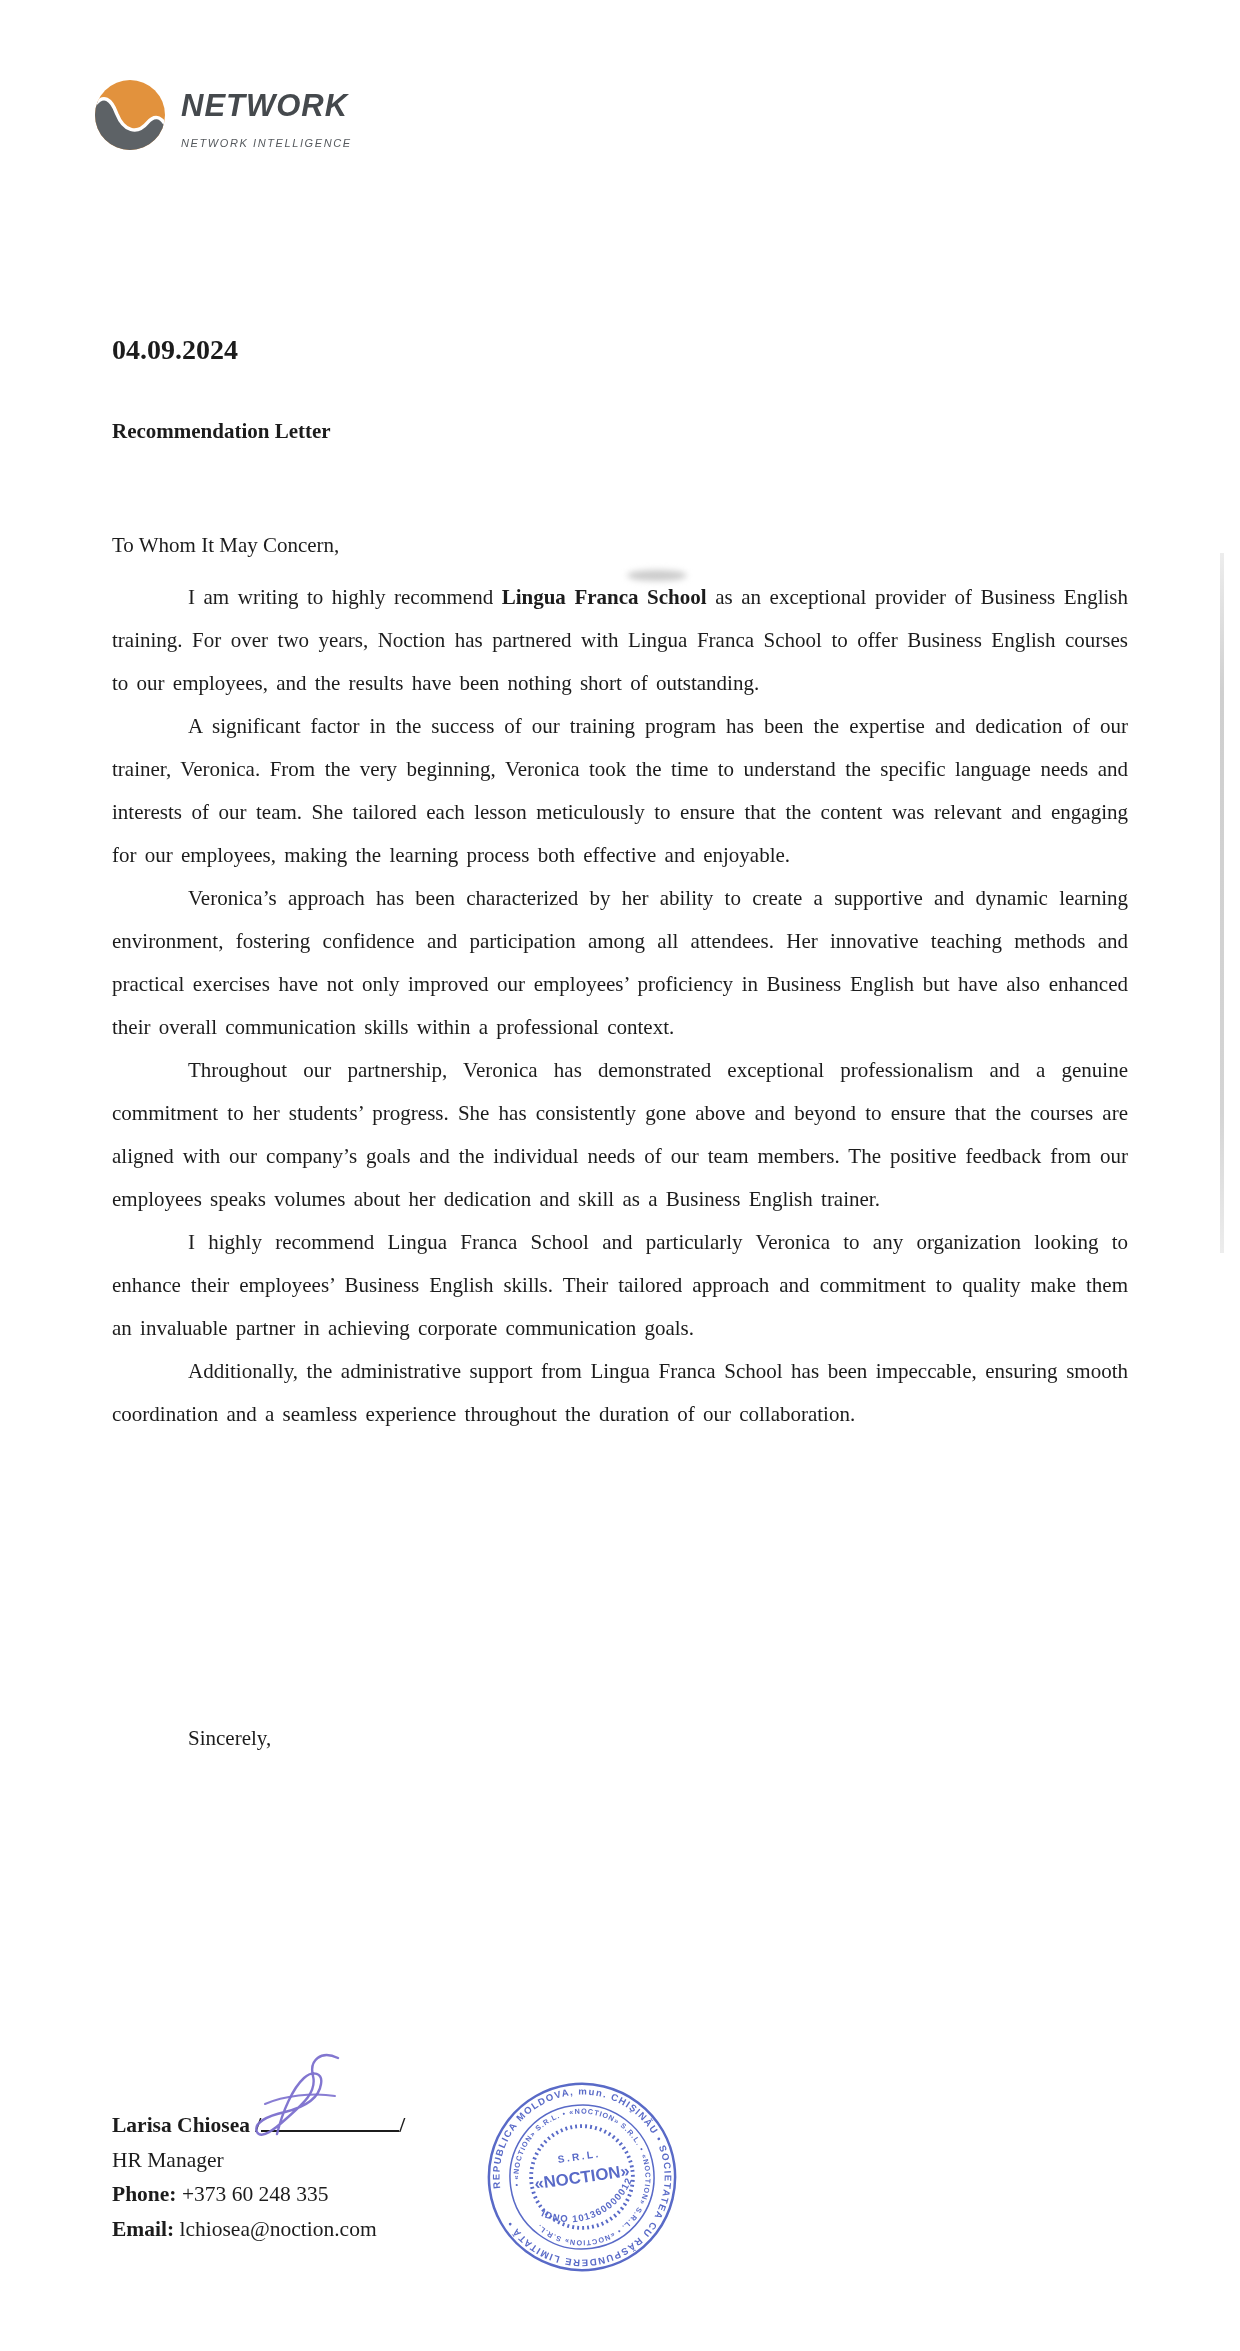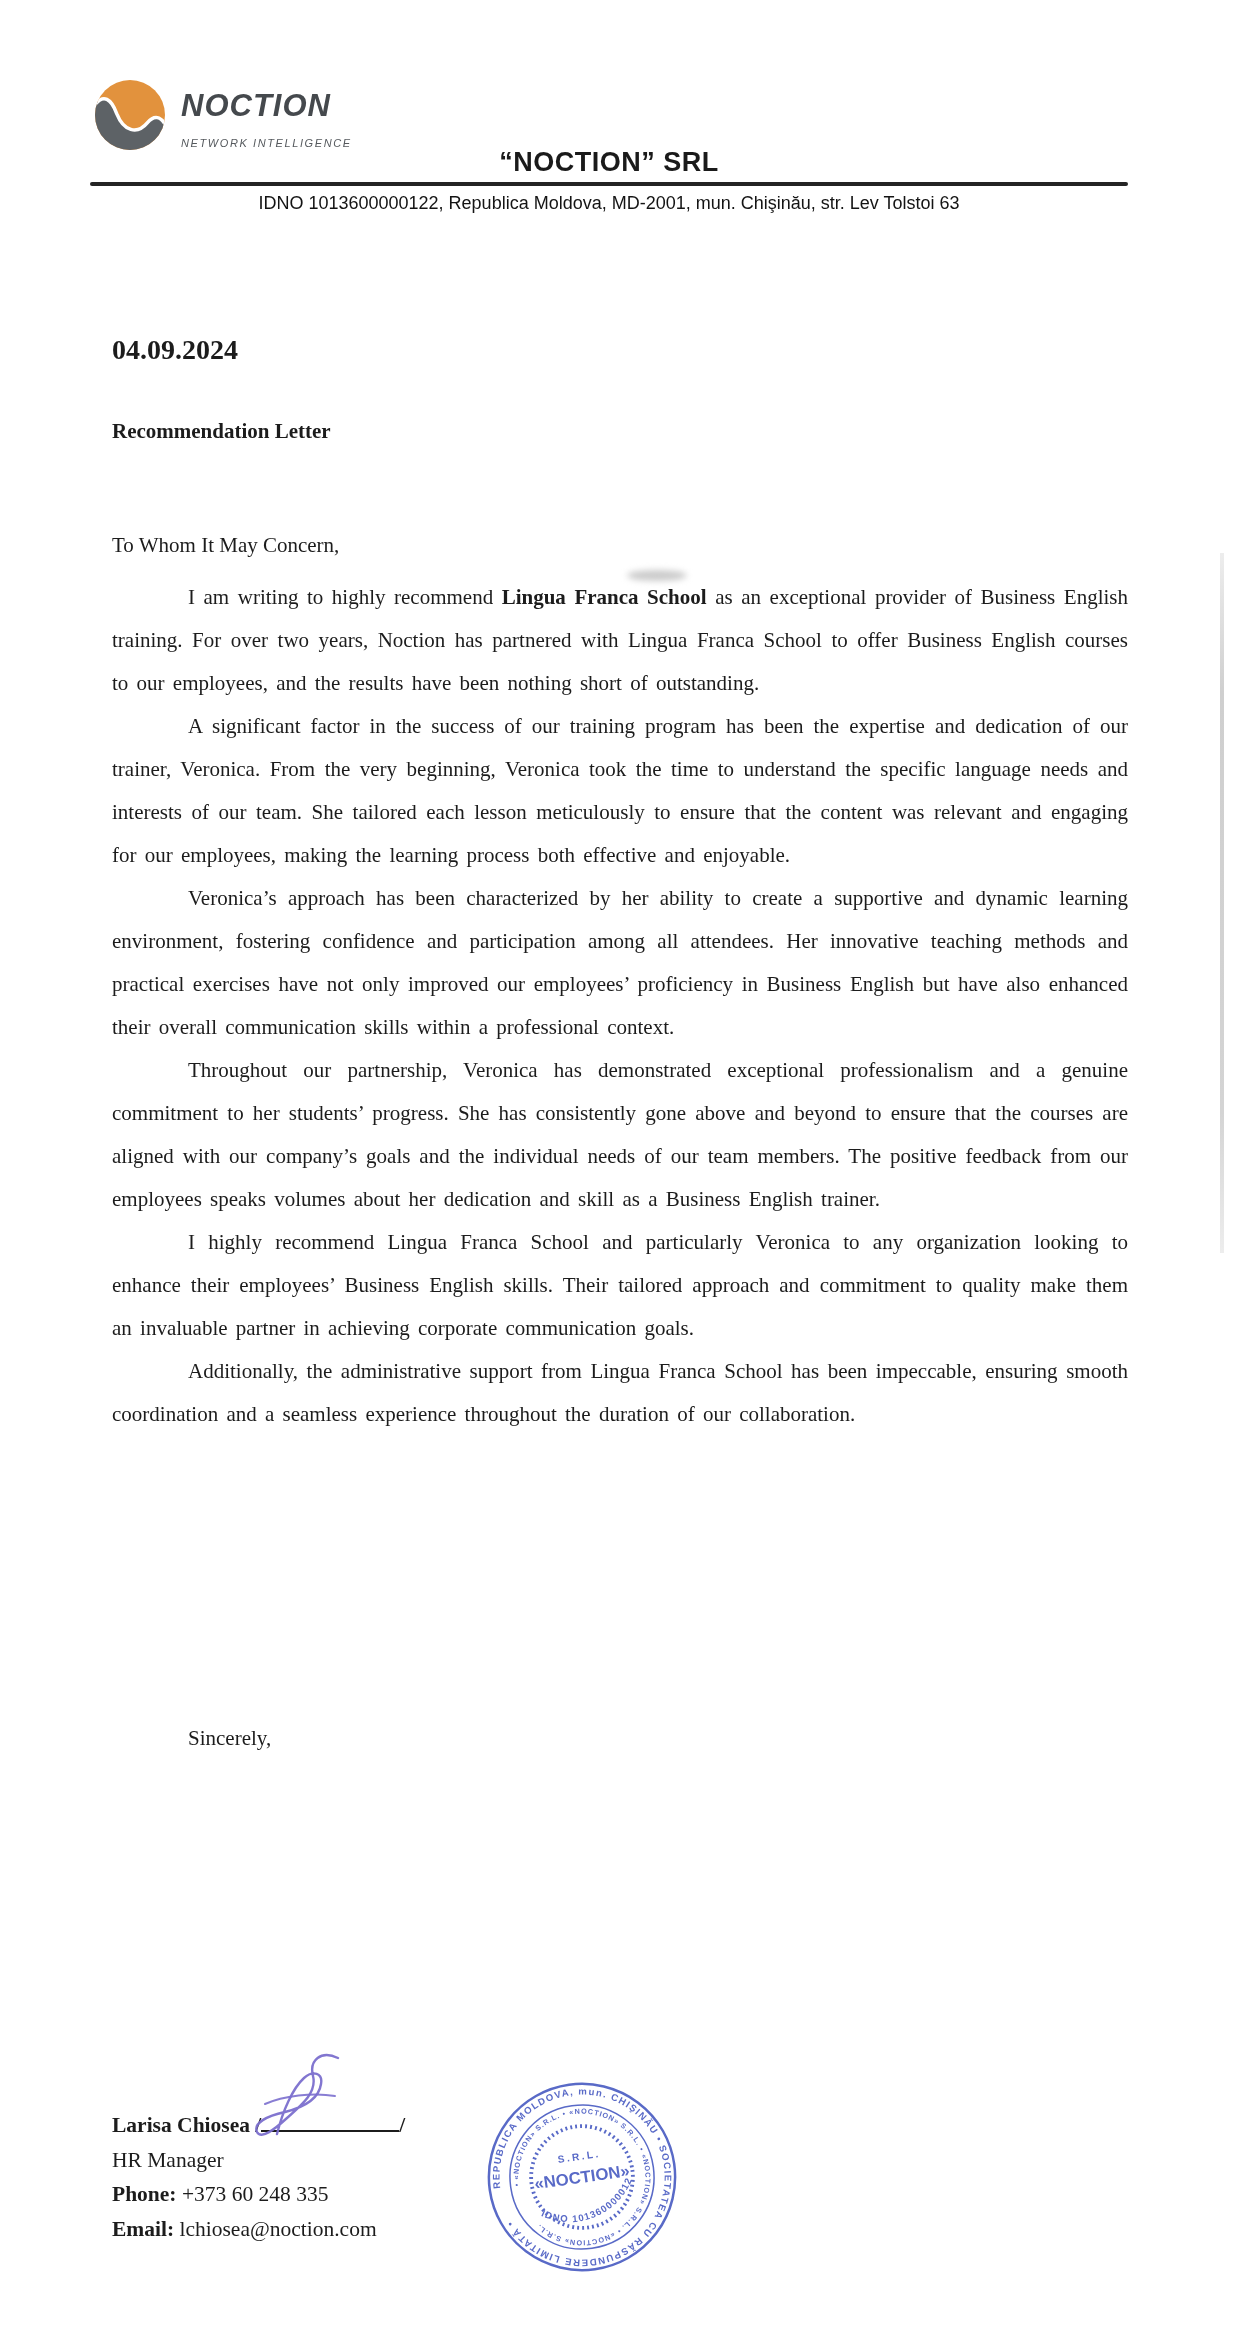--- a/index.html
+++ b/index.html
@@ -57,29 +57,24 @@
           <circle cx="50" cy="50" r="50"></circle>
         </clipPath>
       </defs>
     <g clip-path="url(#lc)">
       <rect width="100" height="100" fill="#e2923d"></rect>
       <path d="M0,35 C12,20 23,26 31,48 C41,73 60,79 75,61 C85,49 94,53 100,63 L100,100 L0,100 Z" fill="#5d6266"></path>
       <path d="M0,35 C12,20 23,26 31,48 C41,73 60,79 75,61 C85,49 94,53 100,63" fill="none" stroke="#ffffff" stroke-width="5"></path>
     </g>
   </svg>
   <div class="logo-text">
-    <div class="brand">NOCTION</div>
+    <div class="brand">NETWORK</div>
     <div class="tagline">NETWORK INTELLIGENCE</div>
   </div>
 
-  <div class="header-center">
-    <div class="company">“NOCTION” SRL</div>
-    <div class="rule"></div>
-    <div class="address">IDNO 1013600000122, Republica Moldova, MD-2001, mun. Chişinău, str. Lev Tolstoi 63</div>
-  </div>
 
   <div class="date">04.09.2024</div>
   <div class="subject">Recommendation Letter</div>
   <div class="salutation">To Whom It May Concern,</div>
 
   <div class="paragraphs" id="paragraphs">
       <p><span>I am writing to highly recommend </span><span class="b">Lingua Franca School</span><span> as an exceptional provider of Business English training. For over two years, Noction has partnered with Lingua Franca School to offer Business English courses to our employees, and the results have been nothing short of outstanding.</span></p>
       <p><span>A significant factor in the success of our training program has been the expertise and dedication of our trainer, Veronica. From the very beginning, Veronica took the time to understand the specific language needs and interests of our team. She tailored each lesson meticulously to ensure that the content was relevant and engaging for our employees, making the learning process both effective and enjoyable.</span></p>
       <p><span>Veronica’s approach has been characterized by her ability to create a supportive and dynamic learning environment, fostering confidence and participation among all attendees. Her innovative teaching methods and practical exercises have not only improved our employees’ proficiency in Business English but have also enhanced their overall communication skills within a professional context.</span></p>
       <p><span>Throughout our partnership, Veronica has demonstrated exceptional professionalism and a genuine commitment to her students’ progress. She has consistently gone above and beyond to ensure that the courses are aligned with our company’s goals and the individual needs of our team members. The positive feedback from our employees speaks volumes about her dedication and skill as a Business English trainer.</span></p>

